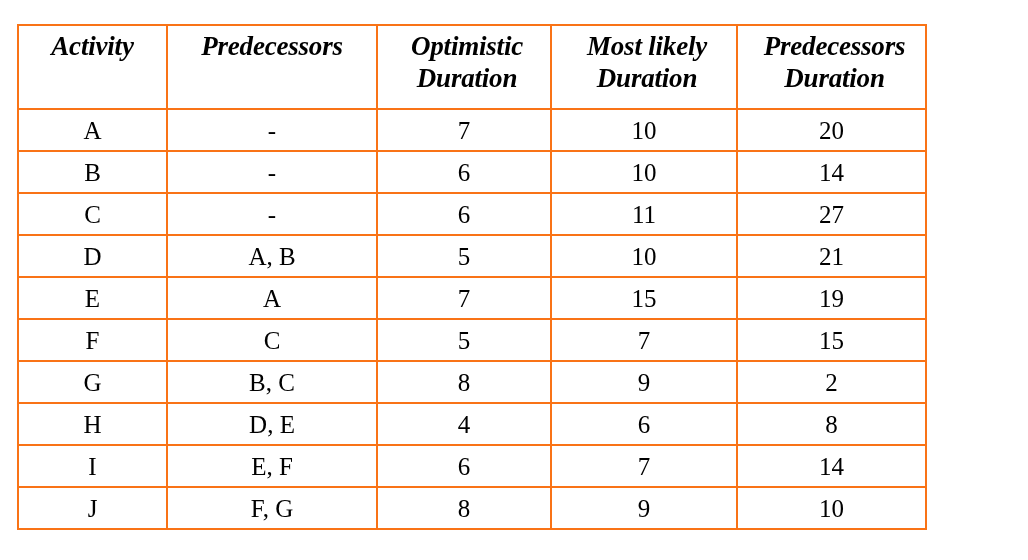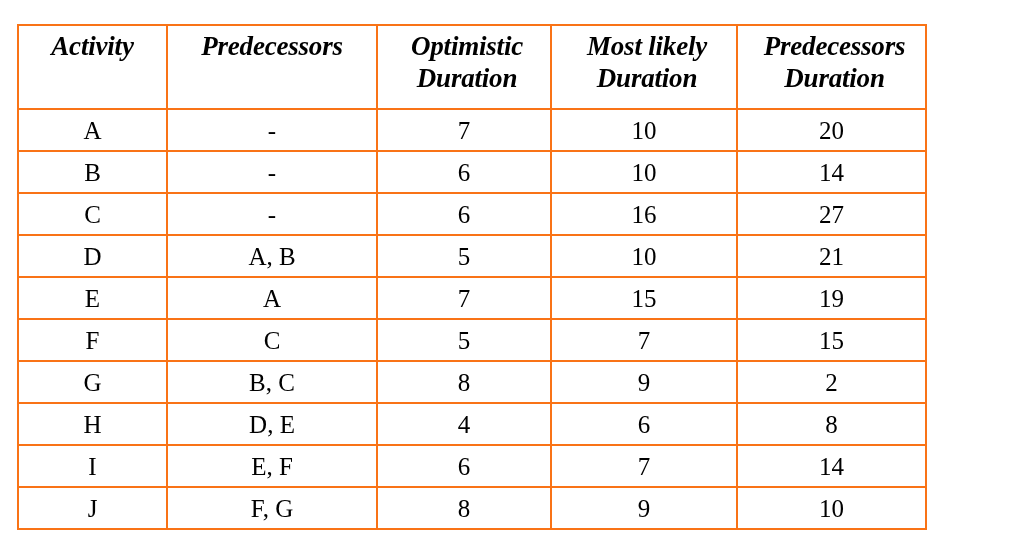--- a/index.html
+++ b/index.html
@@ -130,21 +130,21 @@
           <td>B</td>
           <td class="dash-cell">-</td>
           <td>6</td>
           <td>10</td>
           <td>14</td>
         </tr>
         <tr>
           <td>C</td>
           <td class="dash-cell">-</td>
           <td>6</td>
-          <td>16</td>
+          <td>11</td>
           <td>27</td>
         </tr>
         <tr>
           <td>D</td>
           <td>A, B</td>
           <td>5</td>
           <td>10</td>
           <td>21</td>
         </tr>
         <tr>

